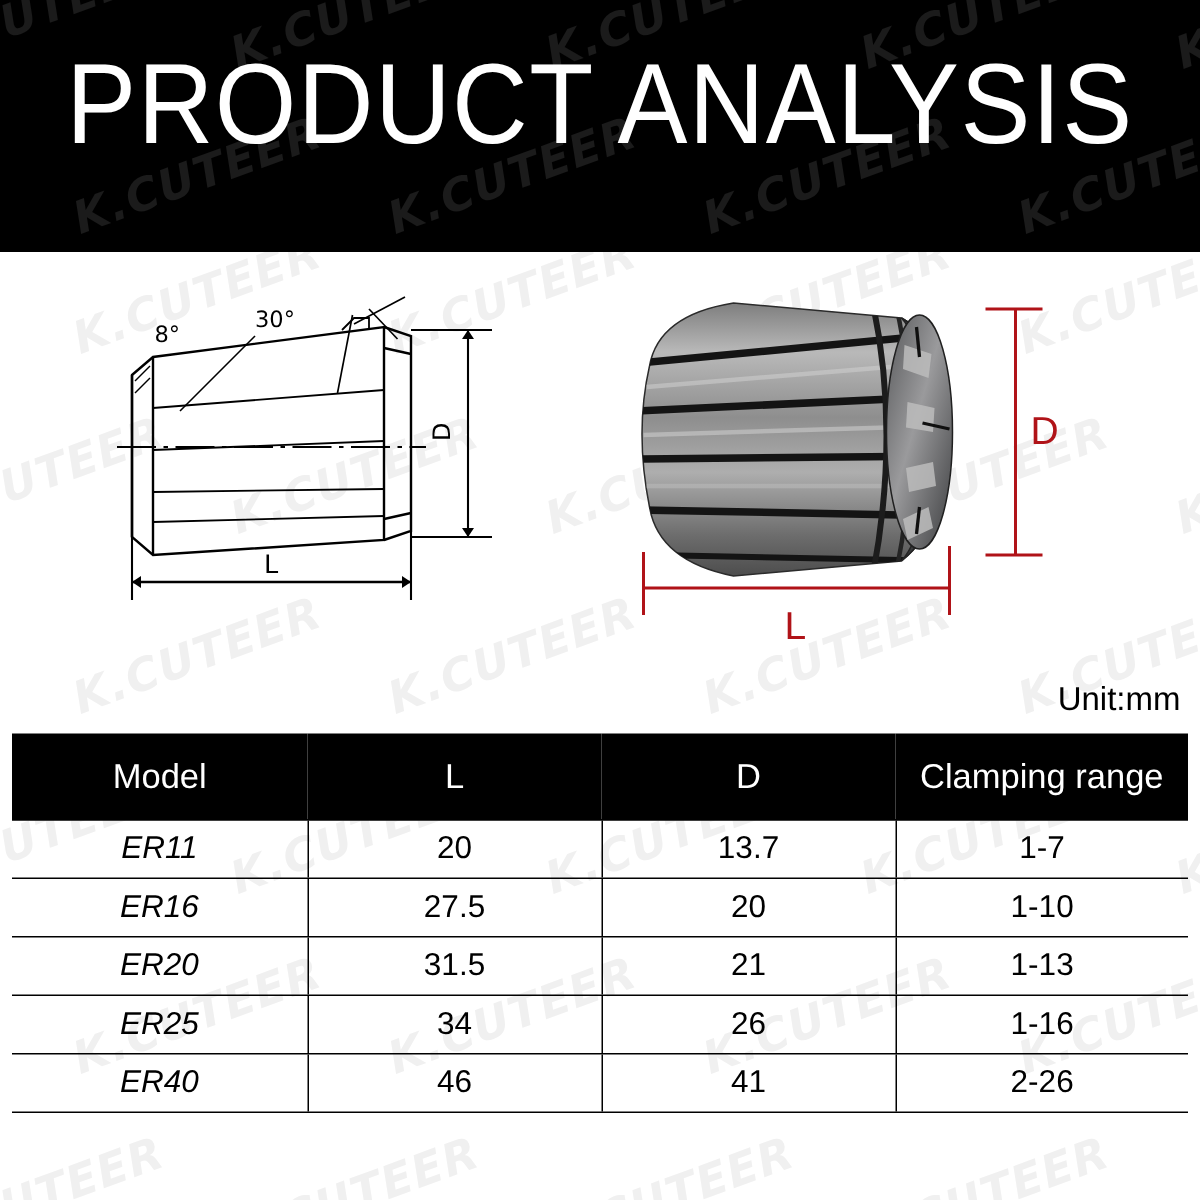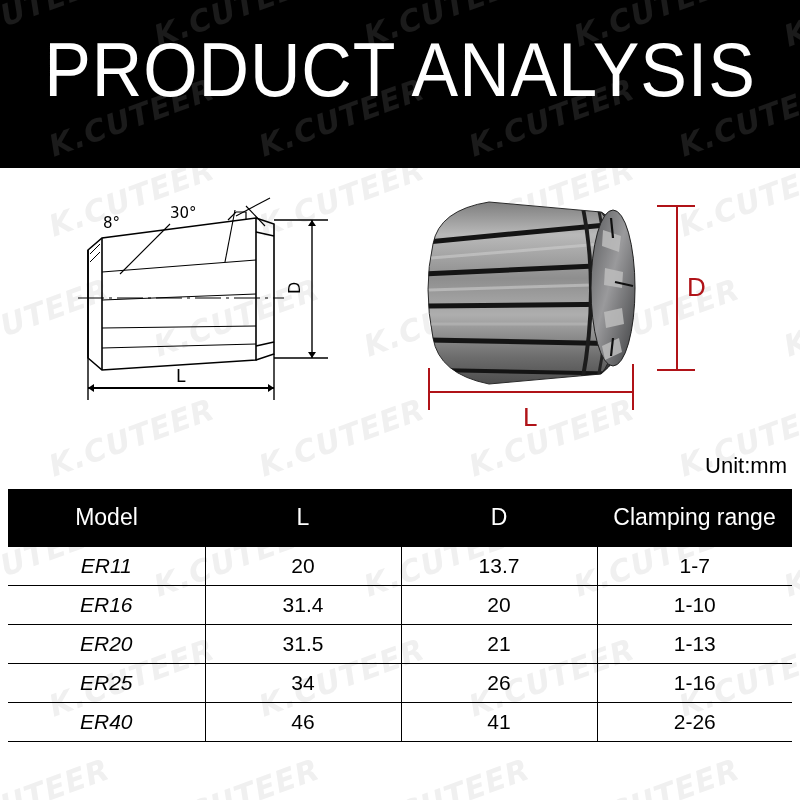--- a/index.html
+++ b/index.html
@@ -332,21 +332,21 @@
     </thead>
     <tbody>
       <tr>
         <td>ER11</td>
         <td>20</td>
         <td>13.7</td>
         <td>1-7</td>
       </tr>
       <tr>
         <td>ER16</td>
-        <td>31.4</td>
+        <td>27.5</td>
         <td>20</td>
         <td>1-10</td>
       </tr>
       <tr>
         <td>ER20</td>
         <td>31.5</td>
         <td>21</td>
         <td>1-13</td>
       </tr>
       <tr>

